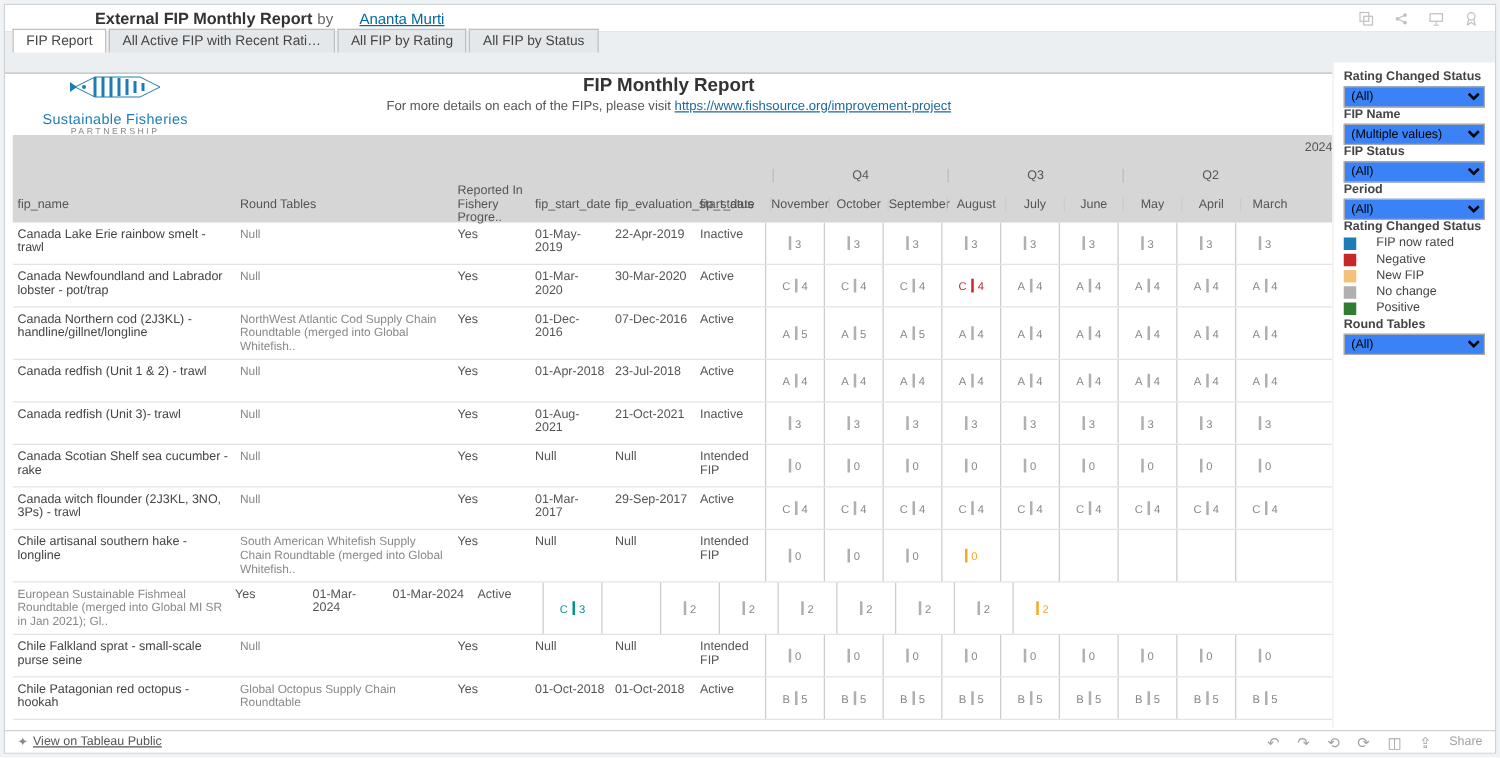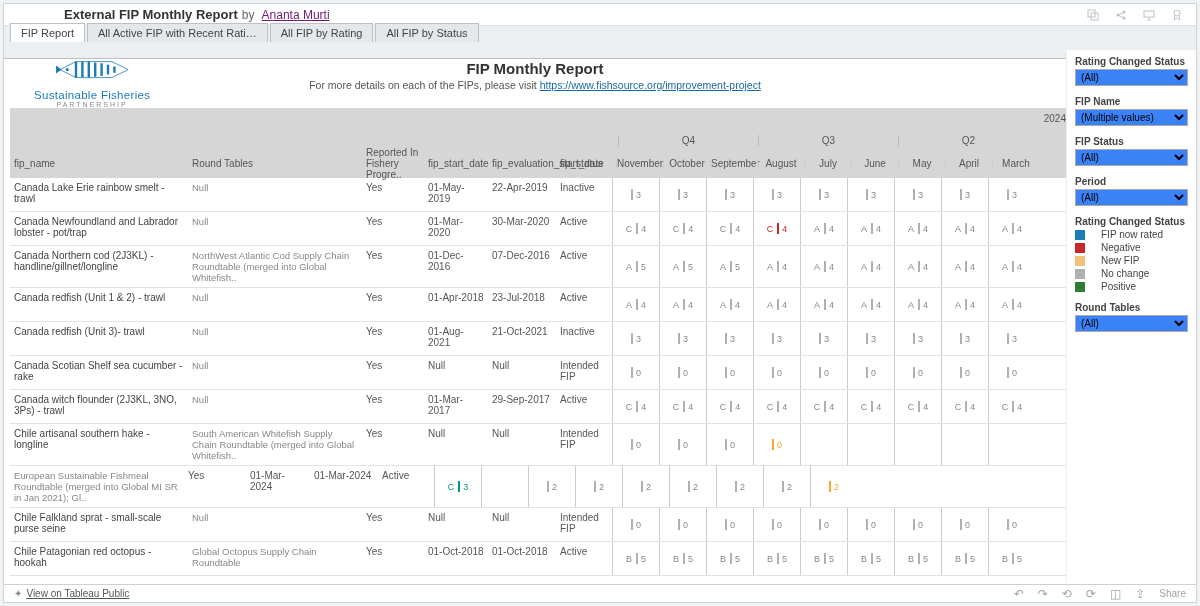--- a/index.html
+++ b/index.html
@@ -1,21 +1,21 @@
 <!DOCTYPE html>
 <html><head>
 <meta charset="utf-8">
 <style>
 *{box-sizing:border-box;margin:0;padding:0;font-family:"Segoe UI",Arial,sans-serif}
 body{width:1200px;height:606px;background:#f0f3f5;overflow:hidden;position:relative}
 .frame{position:absolute;top:3px;left:3px;right:3px;bottom:3px;background:#fff;border:1px solid #cfd3d6}
 .topbar{height:22px;background:#fff;display:flex;align-items:center;padding:0 12px;border-bottom:1px solid #e0e0e0}
-.topbar .title{font-size:13px;font-weight:700;color:#333;margin-left:48px}
+.topbar .title{font-size:13px;font-weight:700;color:#333;margin-left:60px}
 .topbar .by{font-size:12px;color:#666;margin-left:4px}
-.topbar .author{font-size:12px;color:#701a75;text-decoration:underline;margin-left:7px}
+.topbar .author{font-size:12px;color:#0369a1;text-decoration:underline;margin-left:21px}
 .topbar .icons{margin-left:auto;display:flex;gap:14px;opacity:.4}
 .topbar .icons span{width:14px;height:14px;display:flex;align-items:center;justify-content:center}
 .tabs{height:22px;background:#eceff1;display:flex;align-items:flex-end;padding:16px 6px;gap:2px;border-bottom:1px solid #c0c0c0}
 .tab{padding:3px 10px;font-size:11px;color:#444;background:#e5e8ea;border:1px solid #c0c0c0;border-bottom:none;cursor:pointer}
 .tab.active{background:#fff;font-weight:500}
 .content{position:absolute;top:46px;bottom:20px;left:0;right:0;display:flex}
 .main{flex:1;overflow:hidden;position:relative}
 .header-block{text-align:center;padding:6px 0 4px}
 .logo-area{position:absolute;left:30px;top:6px;text-align:center}
 .logo-fish svg{width:80px;height:28px}
@@ -52,21 +52,21 @@
 .bar.t{background:#009688}
 .bar.o{background:#f9a825}
 .val{font-size:9px;color:#888}
 .val.r{color:#c62828}
 .val.t{color:#009688}
 .val.o{color:#f9a825}
 .lbl{font-size:9px;color:#888;margin-right:1px}
 .lbl.r{color:#c62828}
 .lbl.t{color:#009688}
 .side{width:130px;background:#fff;padding:6px 8px;font-size:10px;color:#444;border-left:1px solid #eee}
-.side .fg{margin-bottom:10px}
+.side .fg{}
 .side .fl{font-weight:700;font-size:10px;margin-bottom:2px}
 .side select{width:100%;font-size:10px;padding:1px;border:1px solid #aaa;background:#3b82f6}
 .legend .li{display:flex;align-items:flex-end;gap:16px;margin:2px 0;font-size:10px}
 .legend .sw{width:10px;height:10px}
 .footer{position:absolute;bottom:0;left:0;right:0;height:18px;background:#fff;border-top:1px solid #d0d0d0;display:flex;align-items:center;padding:0 10px;font-size:10px;color:#555}
 .footer .left{display:flex;align-items:center;gap:4px}
 .footer .right{margin-left:auto;display:flex;gap:14px;align-items:center;opacity:.55}
 .footer .right span{font-size:12px}
 </style>
 </head>

